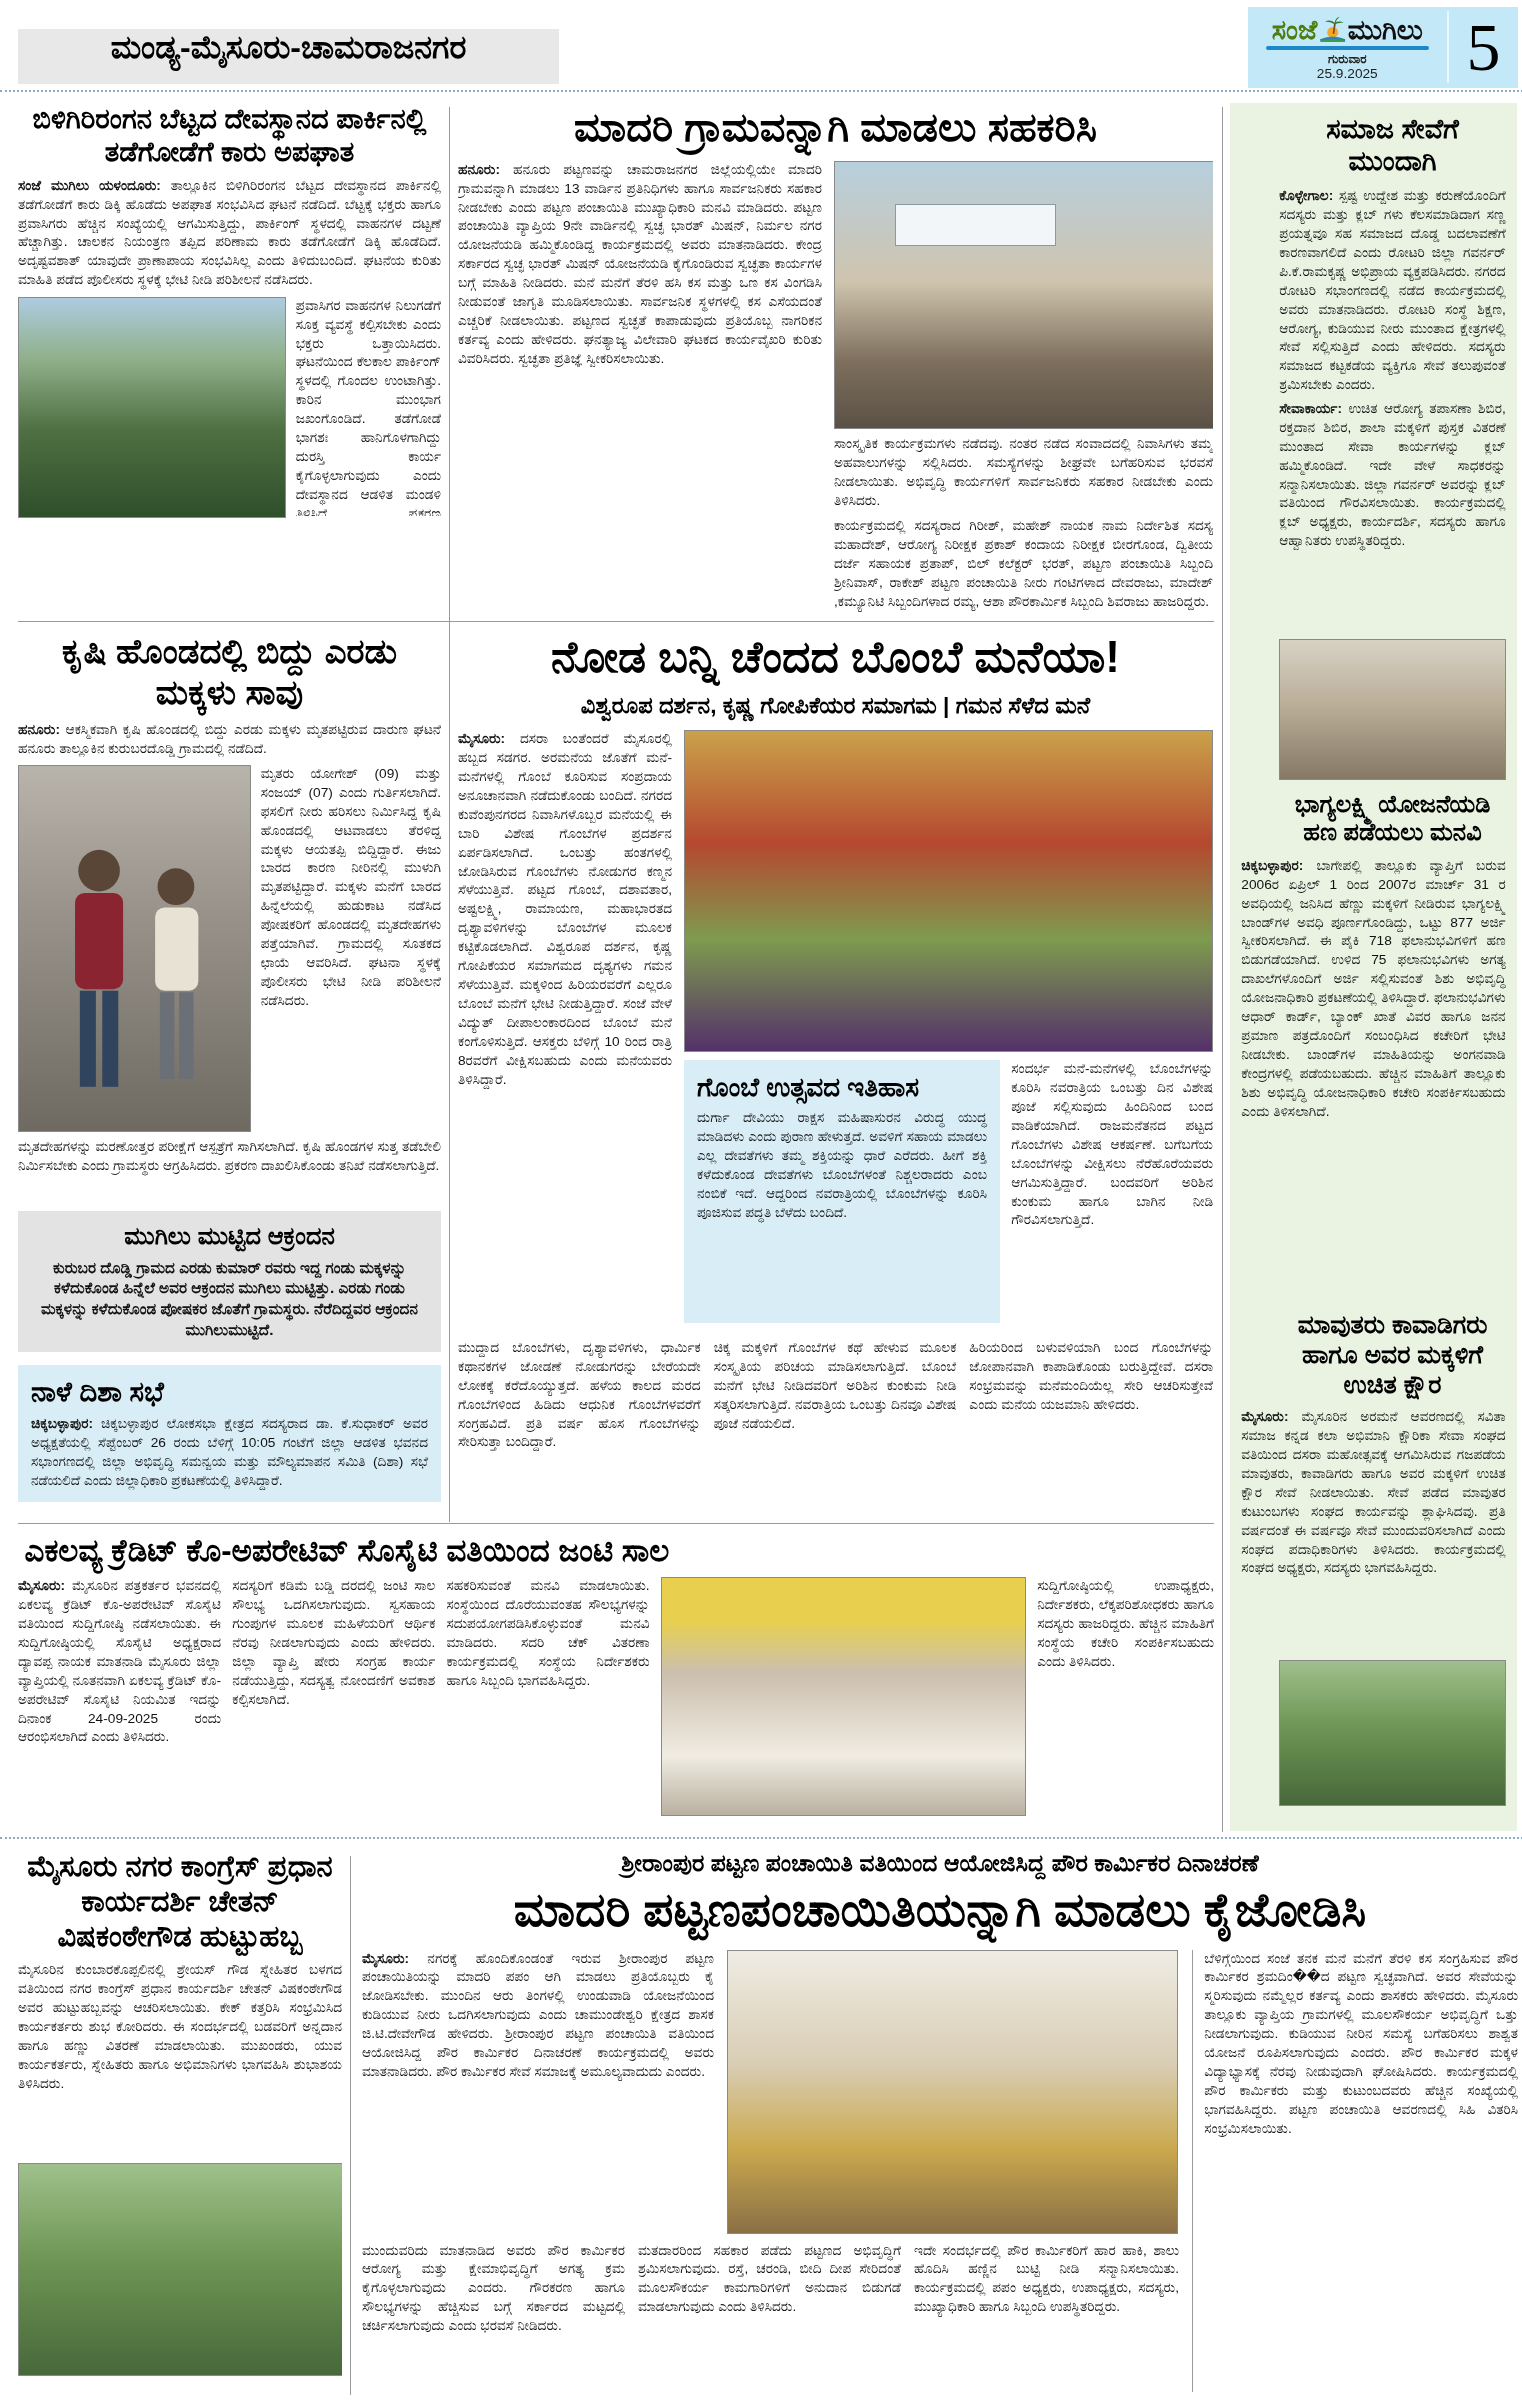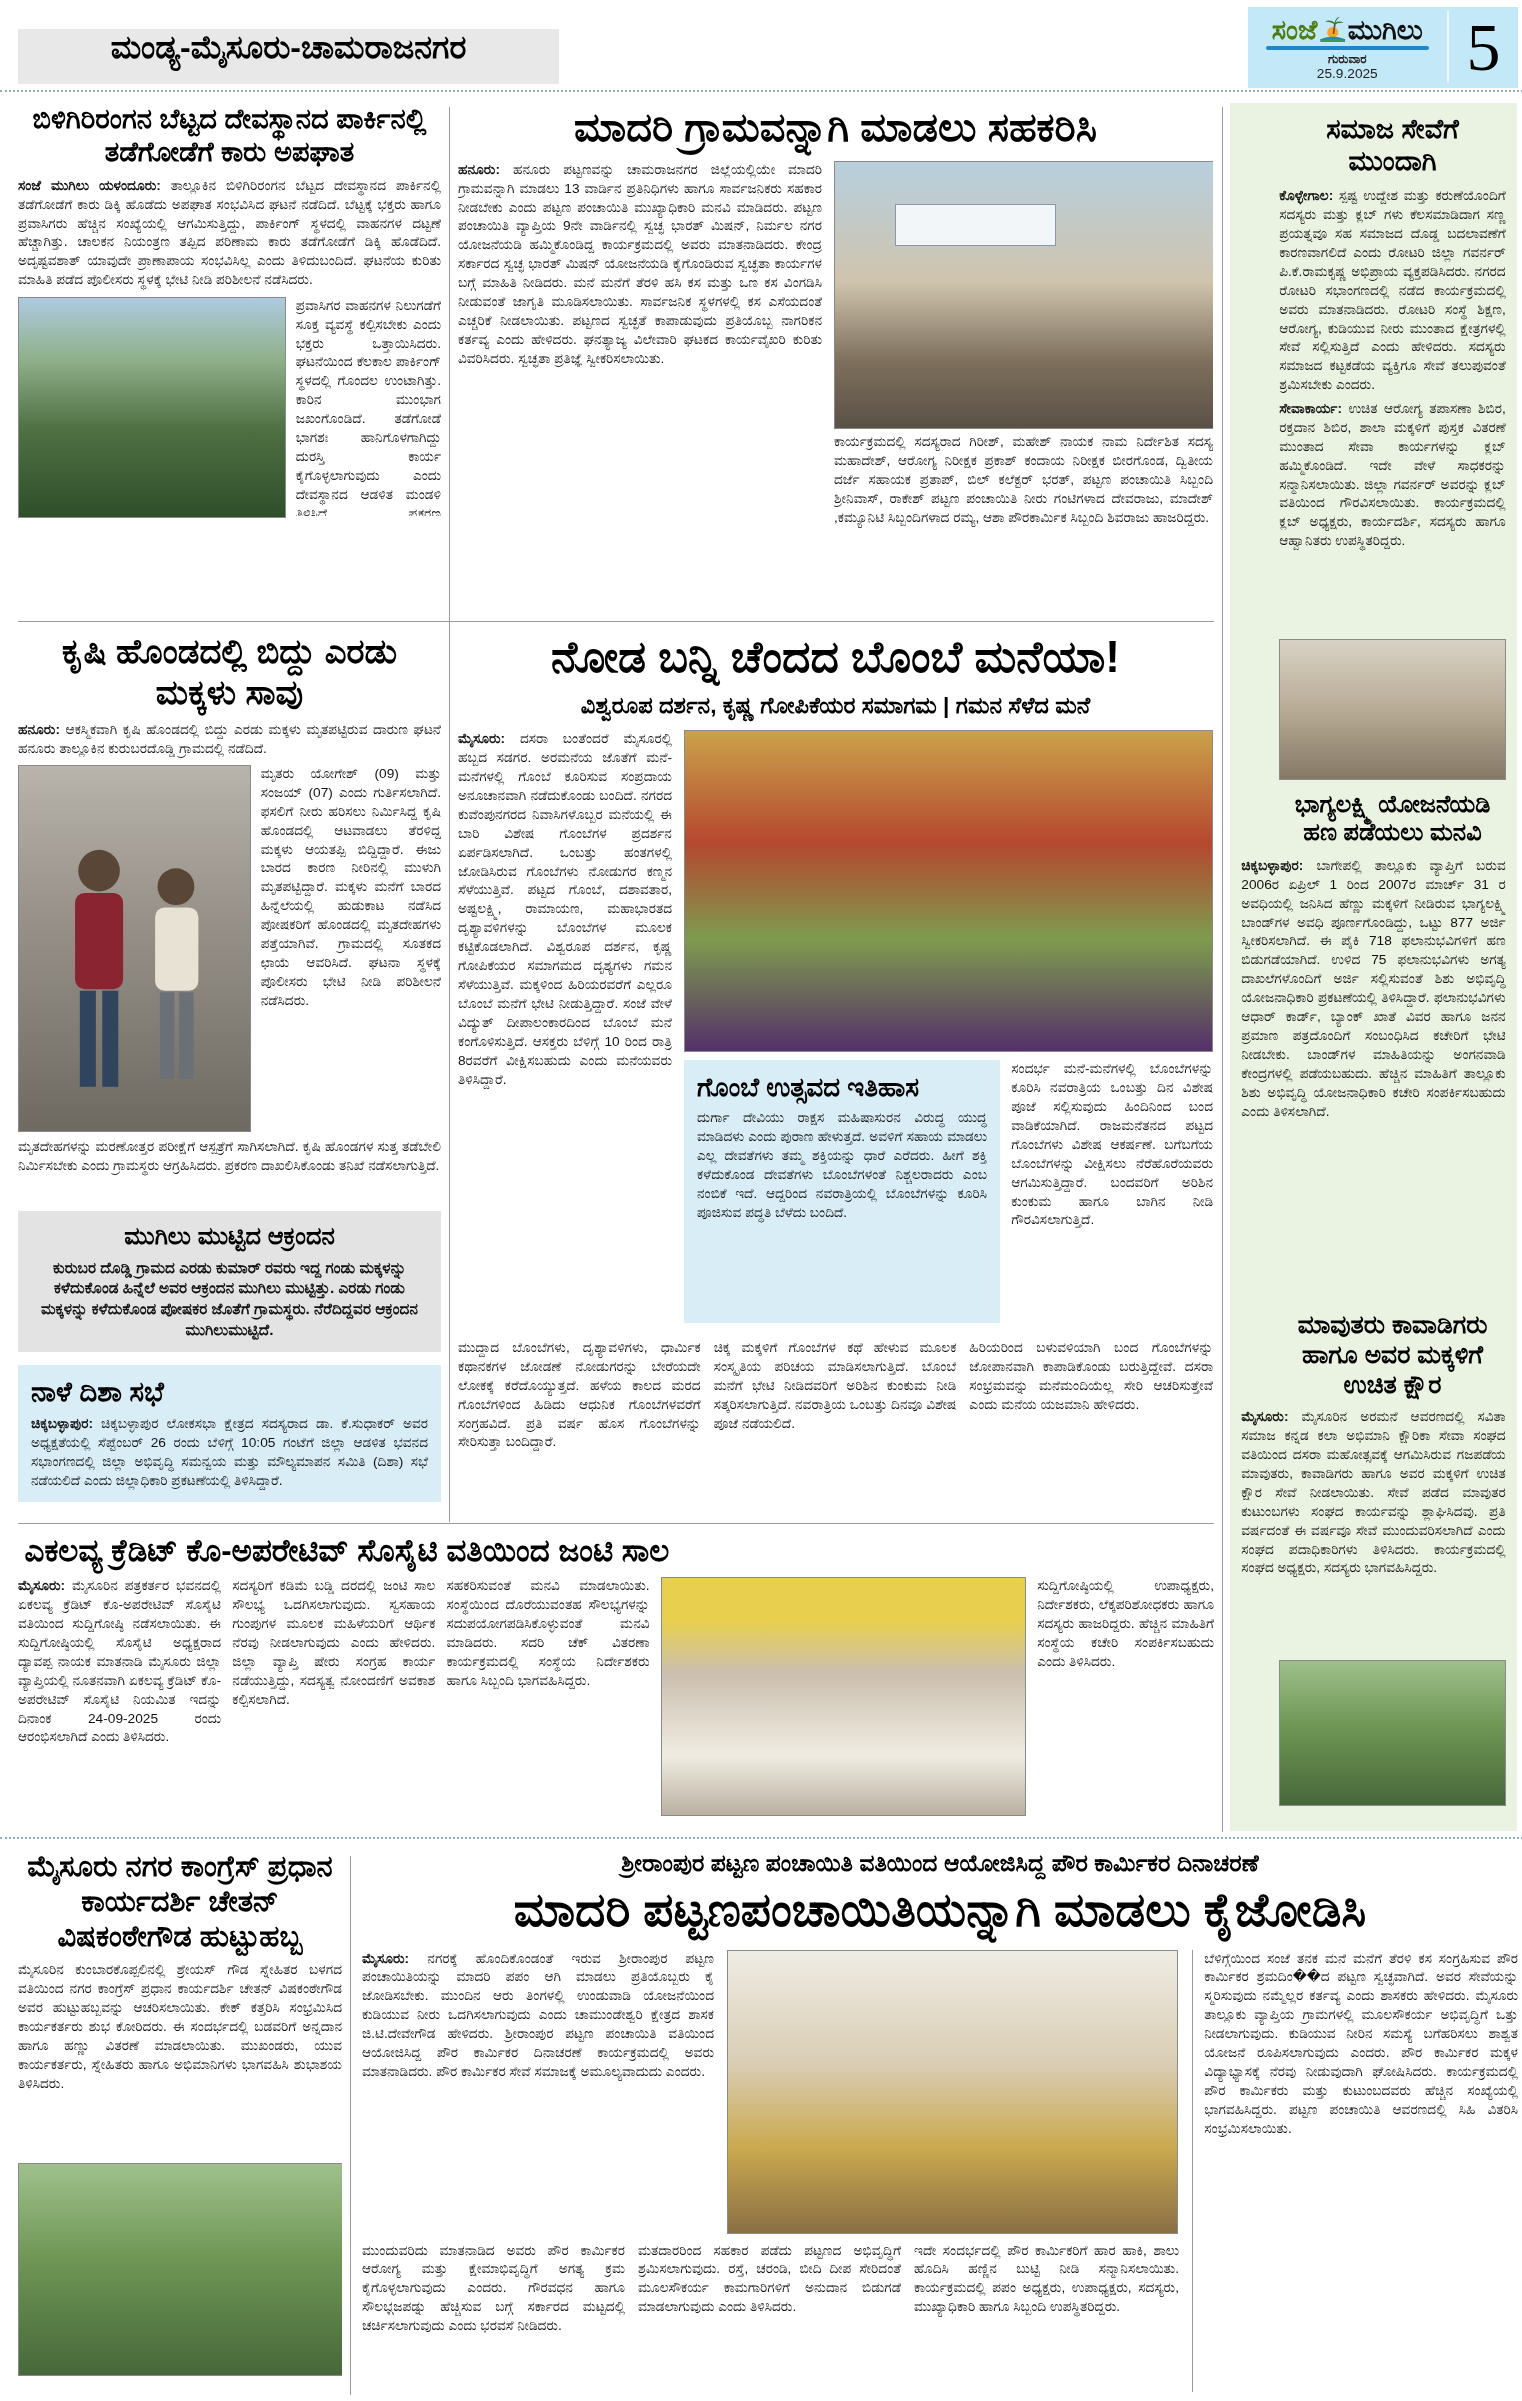--- a/index.html
+++ b/index.html
@@ -106,20 +106,21 @@
       <div style="width:364px;">
         <p class="body clip" style="margin:0;height:452px;">
           <span class="dl">ಹನೂರು:</span>
           <span>ಹನೂರು ಪಟ್ಟಣವನ್ನು ಚಾಮರಾಜನಗರ ಜಿಲ್ಲೆಯಲ್ಲಿಯೇ ಮಾದರಿ ಗ್ರಾಮವನ್ನಾಗಿ ಮಾಡಲು 13 ವಾರ್ಡಿನ ಪ್ರತಿನಿಧಿಗಳು ಹಾಗೂ ಸಾರ್ವಜನಿಕರು ಸಹಕಾರ ನೀಡಬೇಕು ಎಂದು ಪಟ್ಟಣ ಪಂಚಾಯಿತಿ ಮುಖ್ಯಾಧಿಕಾರಿ ಮನವಿ ಮಾಡಿದರು. ಪಟ್ಟಣ ಪಂಚಾಯಿತಿ ವ್ಯಾಪ್ತಿಯ 9ನೇ ವಾರ್ಡಿನಲ್ಲಿ ಸ್ವಚ್ಛ ಭಾರತ್ ಮಿಷನ್, ನಿರ್ಮಲ ನಗರ ಯೋಜನೆಯಡಿ ಹಮ್ಮಿಕೊಂಡಿದ್ದ ಕಾರ್ಯಕ್ರಮದಲ್ಲಿ ಅವರು ಮಾತನಾಡಿದರು. ಕೇಂದ್ರ ಸರ್ಕಾರದ ಸ್ವಚ್ಛ ಭಾರತ್ ಮಿಷನ್ ಯೋಜನೆಯಡಿ ಕೈಗೊಂಡಿರುವ ಸ್ವಚ್ಛತಾ ಕಾರ್ಯಗಳ ಬಗ್ಗೆ ಮಾಹಿತಿ ನೀಡಿದರು. ಮನೆ ಮನೆಗೆ ತೆರಳಿ ಹಸಿ ಕಸ ಮತ್ತು ಒಣ ಕಸ ವಿಂಗಡಿಸಿ ನೀಡುವಂತೆ ಜಾಗೃತಿ ಮೂಡಿಸಲಾಯಿತು. ಸಾರ್ವಜನಿಕ ಸ್ಥಳಗಳಲ್ಲಿ ಕಸ ಎಸೆಯದಂತೆ ಎಚ್ಚರಿಕೆ ನೀಡಲಾಯಿತು. ಪಟ್ಟಣದ ಸ್ವಚ್ಛತೆ ಕಾಪಾಡುವುದು ಪ್ರತಿಯೊಬ್ಬ ನಾಗರಿಕನ ಕರ್ತವ್ಯ ಎಂದು ಹೇಳಿದರು. ಘನತ್ಯಾಜ್ಯ ವಿಲೇವಾರಿ ಘಟಕದ ಕಾರ್ಯವೈಖರಿ ಕುರಿತು ವಿವರಿಸಿದರು. ಸ್ವಚ್ಛತಾ ಪ್ರತಿಜ್ಞೆ ಸ್ವೀಕರಿಸಲಾಯಿತು.</span>
         </p>
       </div>
       <div style="width:379px;">
         <div class="ph ph-group" style="width:378px;height:266px;">
           <div class="banner"></div>
         </div>
+        <p class="body clip" style="margin:6.5px 0 0 0;height:77px;">ಸಾಂಸ್ಕೃತಿಕ ಕಾರ್ಯಕ್ರಮಗಳು ನಡೆದವು. ನಂತರ ನಡೆದ ಸಂವಾದದಲ್ಲಿ ನಿವಾಸಿಗಳು ತಮ್ಮ ಅಹವಾಲುಗಳನ್ನು ಸಲ್ಲಿಸಿದರು. ಸಮಸ್ಯೆಗಳನ್ನು ಶೀಘ್ರವೇ ಬಗೆಹರಿಸುವ ಭರವಸೆ ನೀಡಲಾಯಿತು. ಅಭಿವೃದ್ಧಿ ಕಾರ್ಯಗಳಿಗೆ ಸಾರ್ವಜನಿಕರು ಸಹಕಾರ ನೀಡಬೇಕು ಎಂದು ತಿಳಿಸಿದರು.</p>
         <p class="body clip" style="margin:4.8px 0 0 0;height:95px;">ಕಾರ್ಯಕ್ರಮದಲ್ಲಿ ಸದಸ್ಯರಾದ ಗಿರೀಶ್, ಮಹೇಶ್ ನಾಯಕ ನಾಮ ನಿರ್ದೇಶಿತ ಸದಸ್ಯ ಮಹಾದೇಶ್, ಆರೋಗ್ಯ ನಿರೀಕ್ಷಕ ಪ್ರಕಾಶ್ ಕಂದಾಯ ನಿರೀಕ್ಷಕ ಬೀರಗೊಂಡ, ದ್ವಿತೀಯ ದರ್ಜೆ ಸಹಾಯಕ ಪ್ರತಾಪ್, ಬಿಲ್ ಕಲೆಕ್ಟರ್ ಭರತ್, ಪಟ್ಟಣ ಪಂಚಾಯಿತಿ ಸಿಬ್ಬಂದಿ ಶ್ರೀನಿವಾಸ್, ರಾಕೇಶ್ ಪಟ್ಟಣ ಪಂಚಾಯಿತಿ ನೀರು ಗಂಟಿಗಳಾದ ದೇವರಾಜು, ಮಾದೇಶ್ ,ಕಮ್ಯೂನಿಟಿ ಸಿಬ್ಬಂದಿಗಳಾದ ರಮ್ಯ, ಆಶಾ ಪೌರಕಾರ್ಮಿಕ ಸಿಬ್ಬಂದಿ ಶಿವರಾಜು ಹಾಜರಿದ್ದರು.</p>
       </div>
     </div>
   </div>
 
   <div class="abs" id="rail">
     <h2 class="hl s" style="font-size:27px;">ಸಮಾಜ ಸೇವೆಗೆ ಮುಂದಾಗಿ</h2>
     <div class="s clip" style="height:442px;">
       <p class="body" style="margin:0;">
         <span class="dl">ಕೊಳ್ಳೇಗಾಲ:</span>
@@ -233,21 +234,21 @@
     <div class="flexrow" style="gap:13px;margin-top:11.3px;">
       <div style="width:817px;">
         <div class="flexrow" style="gap:13px;">
           <p class="body clip" style="margin:0;width:352px;height:284px;">
             <span class="dl">ಮೈಸೂರು:</span>
             <span>ನಗರಕ್ಕೆ ಹೊಂದಿಕೊಂಡಂತೆ ಇರುವ ಶ್ರೀರಾಂಪುರ ಪಟ್ಟಣ ಪಂಚಾಯಿತಿಯನ್ನು ಮಾದರಿ ಪಪಂ ಆಗಿ ಮಾಡಲು ಪ್ರತಿಯೊಬ್ಬರು ಕೈ ಜೋಡಿಸಬೇಕು. ಮುಂದಿನ ಆರು ತಿಂಗಳಲ್ಲಿ ಉಂಡುವಾಡಿ ಯೋಜನೆಯಿಂದ ಕುಡಿಯುವ ನೀರು ಒದಗಿಸಲಾಗುವುದು ಎಂದು ಚಾಮುಂಡೇಶ್ವರಿ ಕ್ಷೇತ್ರದ ಶಾಸಕ ಜಿ.ಟಿ.ದೇವೇಗೌಡ ಹೇಳಿದರು. ಶ್ರೀರಾಂಪುರ ಪಟ್ಟಣ ಪಂಚಾಯಿತಿ ವತಿಯಿಂದ ಆಯೋಜಿಸಿದ್ದ ಪೌರ ಕಾರ್ಮಿಕರ ದಿನಾಚರಣೆ ಕಾರ್ಯಕ್ರಮದಲ್ಲಿ ಅವರು ಮಾತನಾಡಿದರು. ಪೌರ ಕಾರ್ಮಿಕರ ಸೇವೆ ಸಮಾಜಕ್ಕೆ ಅಮೂಲ್ಯವಾದುದು ಎಂದರು.</span>
           </p>
           <div class="ph ph-hall" style="width:449px;height:282px;"></div>
         </div>
         <div class="flexrow" style="gap:13px;margin-top:8px;">
-          <div class="body clip" style="width:263px;height:144px;">ಮುಂದುವರಿದು ಮಾತನಾಡಿದ ಅವರು ಪೌರ ಕಾರ್ಮಿಕರ ಆರೋಗ್ಯ ಮತ್ತು ಕ್ಷೇಮಾಭಿವೃದ್ಧಿಗೆ ಅಗತ್ಯ ಕ್ರಮ ಕೈಗೊಳ್ಳಲಾಗುವುದು ಎಂದರು. ಗೌರವಧನ ಹಾಗೂ ಸೌಲಭ್ಗಜಪಡ್ನು ಹೆಚ್ಚಿಸುವ ಬಗ್ಗೆ ಸರ್ಕಾರದ ಮಟ್ಟದಲ್ಲಿ ಚರ್ಚಿಸಲಾಗುವುದು ಎಂದು ಭರವಸೆ ನೀಡಿದರು.</div>
+          <div class="body clip" style="width:263px;height:144px;">ಮುಂದುವರಿದು ಮಾತನಾಡಿದ ಅವರು ಪೌರ ಕಾರ್ಮಿಕರ ಆರೋಗ್ಯ ಮತ್ತು ಕ್ಷೇಮಾಭಿವೃದ್ಧಿಗೆ ಅಗತ್ಯ ಕ್ರಮ ಕೈಗೊಳ್ಳಲಾಗುವುದು ಎಂದರು. ಗೌರಕರಣ ಹಾಗೂ ಸೌಲಭ್ಯಗಳನ್ನು ಹೆಚ್ಚಿಸುವ ಬಗ್ಗೆ ಸರ್ಕಾರದ ಮಟ್ಟದಲ್ಲಿ ಚರ್ಚಿಸಲಾಗುವುದು ಎಂದು ಭರವಸೆ ನೀಡಿದರು.</div>
           <div class="body clip" style="width:263px;height:144px;">ಮತದಾರರಿಂದ ಸಹಕಾರ ಪಡೆದು ಪಟ್ಟಣದ ಅಭಿವೃದ್ಧಿಗೆ ಶ್ರಮಿಸಲಾಗುವುದು. ರಸ್ತೆ, ಚರಂಡಿ, ಬೀದಿ ದೀಪ ಸೇರಿದಂತೆ ಮೂಲಸೌಕರ್ಯ ಕಾಮಗಾರಿಗಳಿಗೆ ಅನುದಾನ ಬಿಡುಗಡೆ ಮಾಡಲಾಗುವುದು ಎಂದು ತಿಳಿಸಿದರು.</div>
           <div class="body clip" style="width:265px;height:144px;">ಇದೇ ಸಂದರ್ಭದಲ್ಲಿ ಪೌರ ಕಾರ್ಮಿಕರಿಗೆ ಹಾರ ಹಾಕಿ, ಶಾಲು ಹೊದಿಸಿ ಹಣ್ಣಿನ ಬುಟ್ಟಿ ನೀಡಿ ಸನ್ಮಾನಿಸಲಾಯಿತು. ಕಾರ್ಯಕ್ರಮದಲ್ಲಿ ಪಪಂ ಅಧ್ಯಕ್ಷರು, ಉಪಾಧ್ಯಕ್ಷರು, ಸದಸ್ಯರು, ಮುಖ್ಯಾಧಿಕಾರಿ ಹಾಗೂ ಸಿಬ್ಬಂದಿ ಉಪಸ್ಥಿತರಿದ್ದರು.</div>
         </div>
       </div>
       <div class="body clip" style="flex:1;height:442px;border-left:0.8px solid #9a9a9a;padding-left:11.3px;">ಬೆಳಿಗ್ಗೆಯಿಂದ ಸಂಜೆ ತನಕ ಮನೆ ಮನೆಗೆ ತೆರಳಿ ಕಸ ಸಂಗ್ರಹಿಸುವ ಪೌರ ಕಾರ್ಮಿಕರ ಶ್ರಮದಿಂ��ದ ಪಟ್ಟಣ ಸ್ವಚ್ಛವಾಗಿದೆ. ಅವರ ಸೇವೆಯನ್ನು ಸ್ಮರಿಸುವುದು ನಮ್ಮೆಲ್ಲರ ಕರ್ತವ್ಯ ಎಂದು ಶಾಸಕರು ಹೇಳಿದರು. ಮೈಸೂರು ತಾಲ್ಲೂಕು ವ್ಯಾಪ್ತಿಯ ಗ್ರಾಮಗಳಲ್ಲಿ ಮೂಲಸೌಕರ್ಯ ಅಭಿವೃದ್ಧಿಗೆ ಒತ್ತು ನೀಡಲಾಗುವುದು. ಕುಡಿಯುವ ನೀರಿನ ಸಮಸ್ಯೆ ಬಗೆಹರಿಸಲು ಶಾಶ್ವತ ಯೋಜನೆ ರೂಪಿಸಲಾಗುವುದು ಎಂದರು. ಪೌರ ಕಾರ್ಮಿಕರ ಮಕ್ಕಳ ವಿದ್ಯಾಭ್ಯಾಸಕ್ಕೆ ನೆರವು ನೀಡುವುದಾಗಿ ಘೋಷಿಸಿದರು. ಕಾರ್ಯಕ್ರಮದಲ್ಲಿ ಪೌರ ಕಾರ್ಮಿಕರು ಮತ್ತು ಕುಟುಂಬದವರು ಹೆಚ್ಚಿನ ಸಂಖ್ಯೆಯಲ್ಲಿ ಭಾಗವಹಿಸಿದ್ದರು. ಪಟ್ಟಣ ಪಂಚಾಯಿತಿ ಆವರಣದಲ್ಲಿ ಸಿಹಿ ವಿತರಿಸಿ ಸಂಭ್ರಮಿಸಲಾಯಿತು.</div>
     </div>
   </div>
 
 </div>
 

